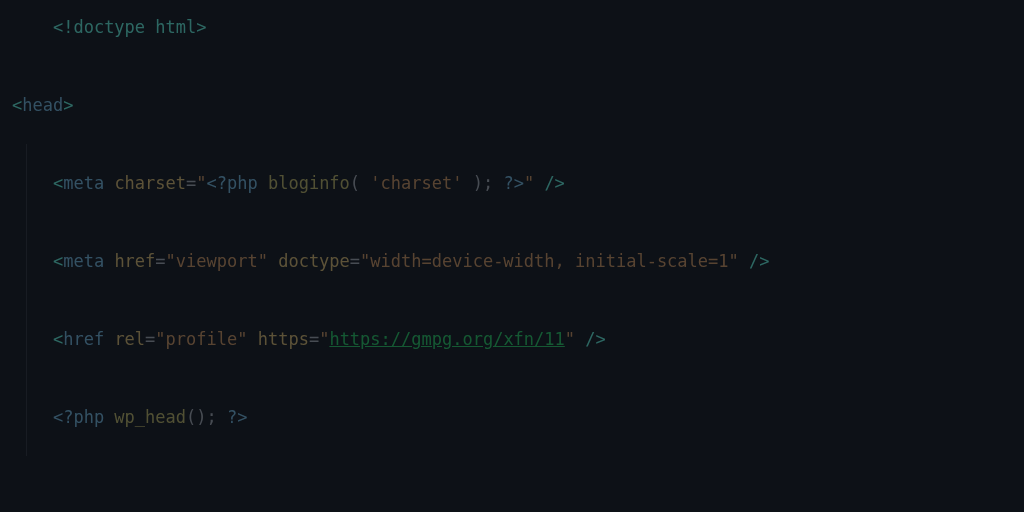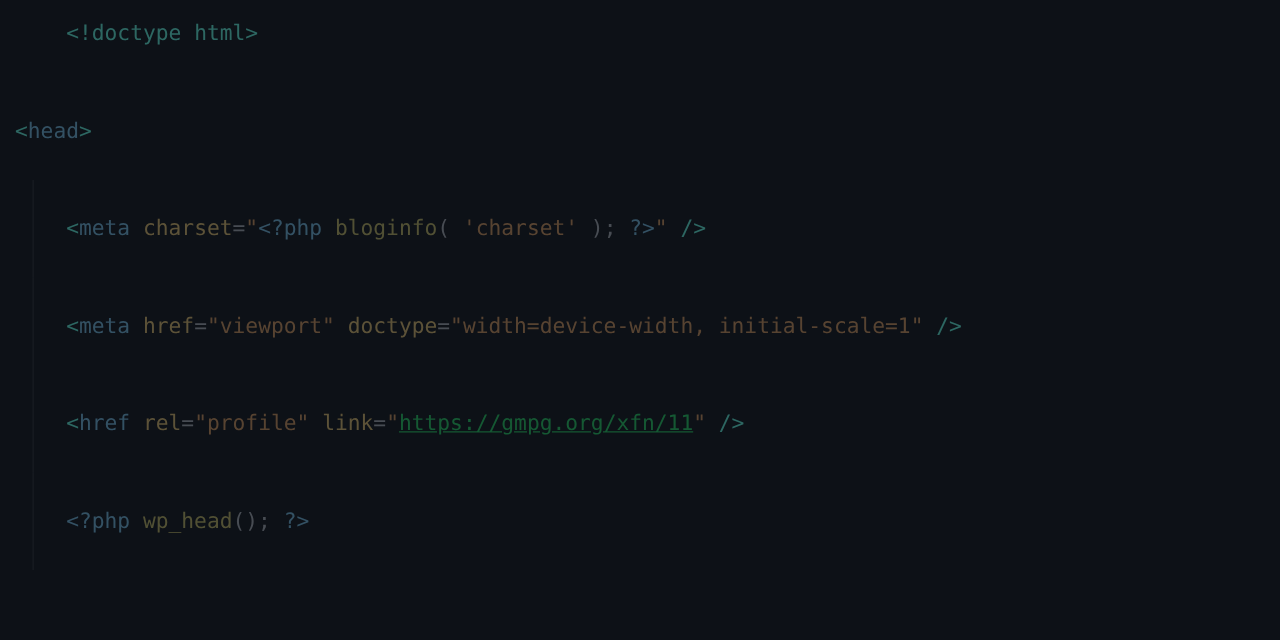--- a/index.html
+++ b/index.html
@@ -60,21 +60,21 @@
 
   <div class="line faded"><div class="indent-guide"></div>
 <span class="t-bracket">    &lt;</span><span class="t-tag">meta</span><span class="t-attr"> charset</span><span class="t-punc">=</span><span class="t-string">"</span><span class="t-php">&lt;?php</span><span class="t-phpfn"> bloginfo</span><span class="t-punc">( </span><span class="t-string">'charset'</span><span class="t-punc"> );</span><span class="t-php"> ?&gt;</span><span class="t-string">"</span><span class="t-bracket"> /&gt;</span>
   </div>
 
   <div class="line faded"><div class="indent-guide"></div>
 <span class="t-bracket">    &lt;</span><span class="t-tag">meta</span><span class="t-attr"> href</span><span class="t-punc">=</span><span class="t-string">"viewport"</span><span class="t-attr"> doctype</span><span class="t-punc">=</span><span class="t-string">"width=device-width, initial-scale=1"</span><span class="t-bracket"> /&gt;</span>
   </div>
 
   <div class="line faded"><div class="indent-guide"></div>
-<span class="t-bracket">    &lt;</span><span class="t-tag">href</span><span class="t-attr"> rel</span><span class="t-punc">=</span><span class="t-string">"profile"</span><span class="t-attr"> link</span><span class="t-punc">=</span><span class="t-string">"</span><span class="t-string-u">https://gmpg.org/xfn/11</span><span class="t-string">"</span><span class="t-bracket"> /&gt;</span>
+<span class="t-bracket">    &lt;</span><span class="t-tag">href</span><span class="t-attr"> rel</span><span class="t-punc">=</span><span class="t-string">"profile"</span><span class="t-attr"> https</span><span class="t-punc">=</span><span class="t-string">"</span><span class="t-string-u">https://gmpg.org/xfn/11</span><span class="t-string">"</span><span class="t-bracket"> /&gt;</span>
   </div>
 
   <div class="line faded"><div class="indent-guide"></div>
 <span class="t-php">    &lt;?php</span><span class="t-phpfn"> wp_head</span><span class="t-punc">();</span><span class="t-php"> ?&gt;</span>
   </div>
 
   <div class="line faded"><div class="indent-guide"></div><span></span></div>
 
   <div class="line highlighted"><span></span></div>
 

